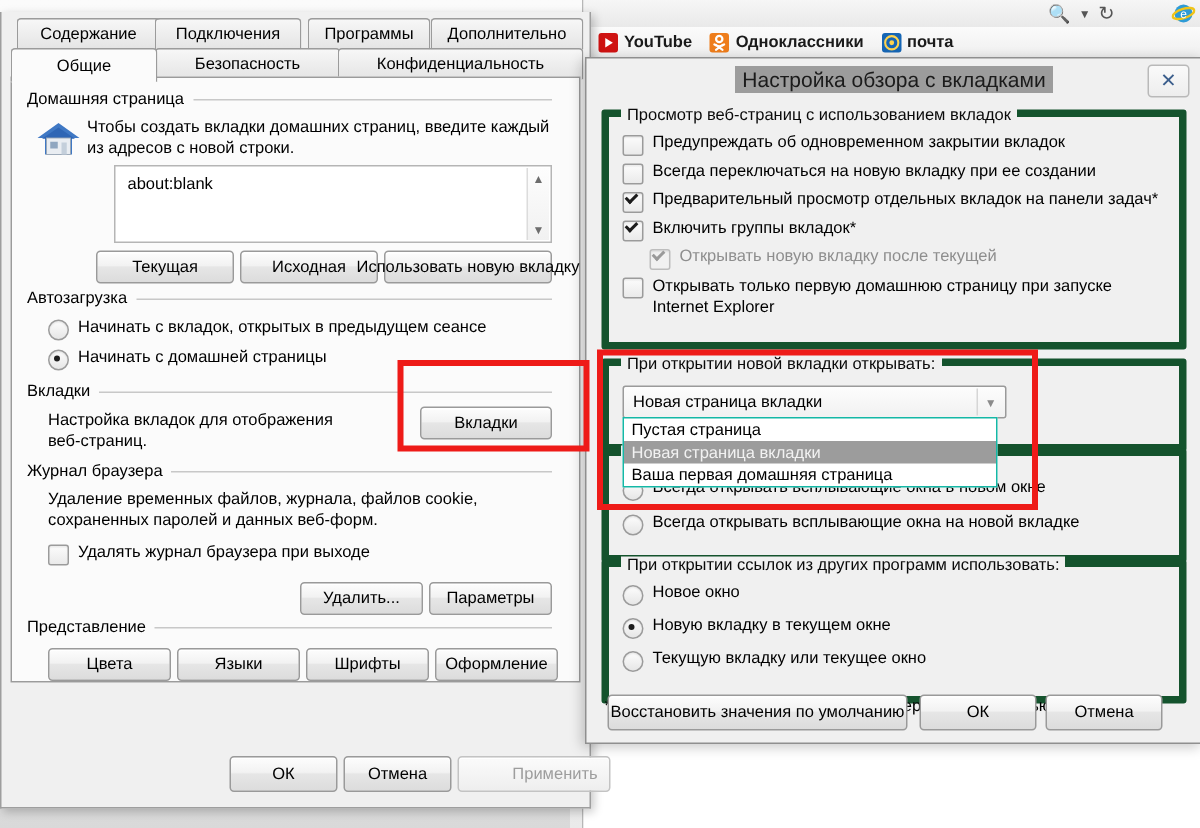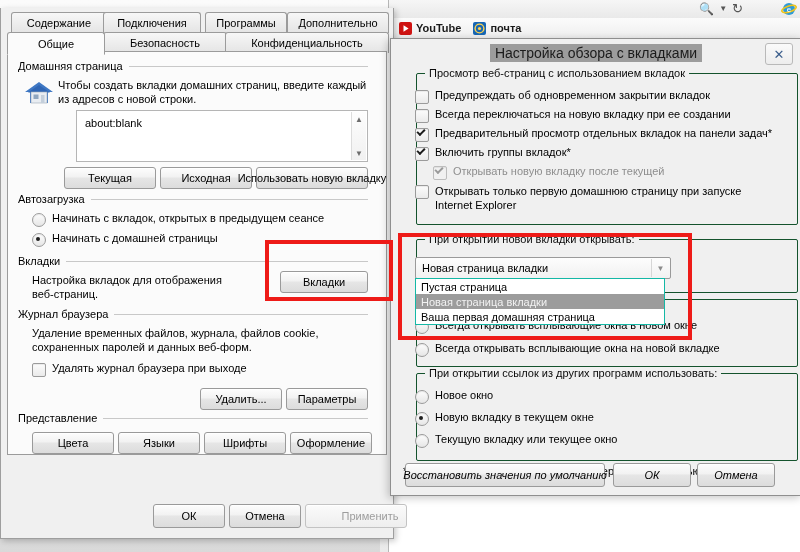--- a/index.html
+++ b/index.html
@@ -33,21 +33,21 @@
   
   .btn{
     font-family:"Liberation Sans",sans-serif;font-size:11px;color:#000;
     background:linear-gradient(180deg,#fdfdfd 0%,#f2f2f2 45%,#e6e6e6 50%,#dcdcdc 100%);
     border:1px solid #9a9a9a;border-radius:3px;
     display:inline-flex;align-items:center;justify-content:center;
     box-shadow:inset 0 1px 0 #ffffff;cursor:default;white-space:nowrap;
   }
   .btn.disabled{color:#9d9d9d;
     background:linear-gradient(180deg,#fbfbfb,#eeeeee);border-color:#c3c3c3;padding-left:28px;}
-  .grp{position:absolute;border:1px solid #14532d;border-radius:2px;margin-left:15px;}
+  .grp{position:absolute;border:5px solid #14532d;border-radius:2px;}
   .grp > .cap{position:absolute;top:-7px;left:8px;background:#f0f0f0;padding:0 4px;font-size:11px;color:#0a0a0a;}
   .hr-cap{position:absolute;display:flex;align-items:center;gap:6px;font-size:11px;color:#000;}
   .hr-cap .rule{height:1px;background:#c8c8c8;flex:1;}
 
   .ck,.rd{position:relative;display:flex;align-items:flex-start;gap:6px;font-size:11px;line-height:13px;color:#000;}
   .box{width:12px;height:12px;flex:0 0 auto;margin-top:1px;
     background:linear-gradient(180deg,#fcfcfc,#eaeaea);
     border:1px solid #9b9b9b;border-radius:2px;box-shadow:inset 0 1px 1px rgba(0,0,0,.07);}
   .box.checked::after{content:"";position:absolute;left:2px;top:2px;width:6px;height:3px;
     border-left:2px solid #1c1c1c;border-bottom:2px solid #1c1c1c;transform:rotate(-45deg);}
@@ -131,20 +131,29 @@
   <div id="fav-bar">
     <div class="fav">
       <span class="favicon" style="background:#cf1312;">
         <svg viewBox="0 0 13 13" width="13" height="13">
             <polygon points="4.5,3.3 9.6,6.5 4.5,9.7" fill="#fff"></polygon>
           </svg>
       </span>
       <span class="lbl">YouTube</span>
     </div>
     <div class="fav">
+      <span class="favicon" style="background:#ee7d1b;">
+        <svg viewBox="0 0 13 13" width="13" height="13">
+          <circle cx="6.5" cy="4" r="2.1" fill="none" stroke="#fff" stroke-width="1.5"></circle>
+          <path d="M3.2 7.6 C5 9.2 8 9.2 9.8 7.6 M4.3 11.2 L8.7 7.9 M8.7 11.2 L4.3 7.9" stroke="#fff" stroke-width="1.4" fill="none" stroke-linecap="round"></path>
+        </svg>
+      </span>
+      <span class="lbl">Одноклассники</span>
+    </div>
+    <div class="fav">
       <span class="favicon" style="background:#1666b5;">
         <svg viewBox="0 0 13 13" width="13" height="13">
           <circle cx="6.5" cy="6.5" r="4.4" fill="none" stroke="#ffd34d" stroke-width="1.4"></circle>
           <circle cx="6.5" cy="6.5" r="1.6" fill="#ffd34d"></circle>
         </svg>
       </span>
       <span class="lbl">почта</span>
     </div>
   </div>
   <div id="browser-body"></div>
@@ -359,21 +368,21 @@
       <span>Новую вкладку в текущем окне</span>
       </div>
     <div class="rd" style="position:absolute;left:18px;top:366px;width:356px;">
       <span class="radio"></span>
       <span>Текущую вкладку или текущее окно</span>
       </div>
 
     <div style="position:absolute;left:6px;top:398px;width:380px;font-size:11px;color:#000;">* Изменения будут применены после перезапуска компьютера</div>
   </div>
 
-  <div style="position:absolute;left:0;bottom:0;width:410px;height:38px;font-style:italic;">
+  <div style="position:absolute;left:0;bottom:0;width:410px;height:38px;">
     <div class="btn" style="position:absolute;left:14px;top:6px;width:198px;height:22px;">
       <span>Восстановить значения по умолчанию</span>
       </div>
     <div class="btn" style="position:absolute;left:222px;top:6px;width:76px;height:22px;">
       <span>ОК</span>
       </div>
     <div class="btn" style="position:absolute;left:306px;top:6px;width:76px;height:22px;">
       <span>Отмена</span>
       </div>
   </div>

